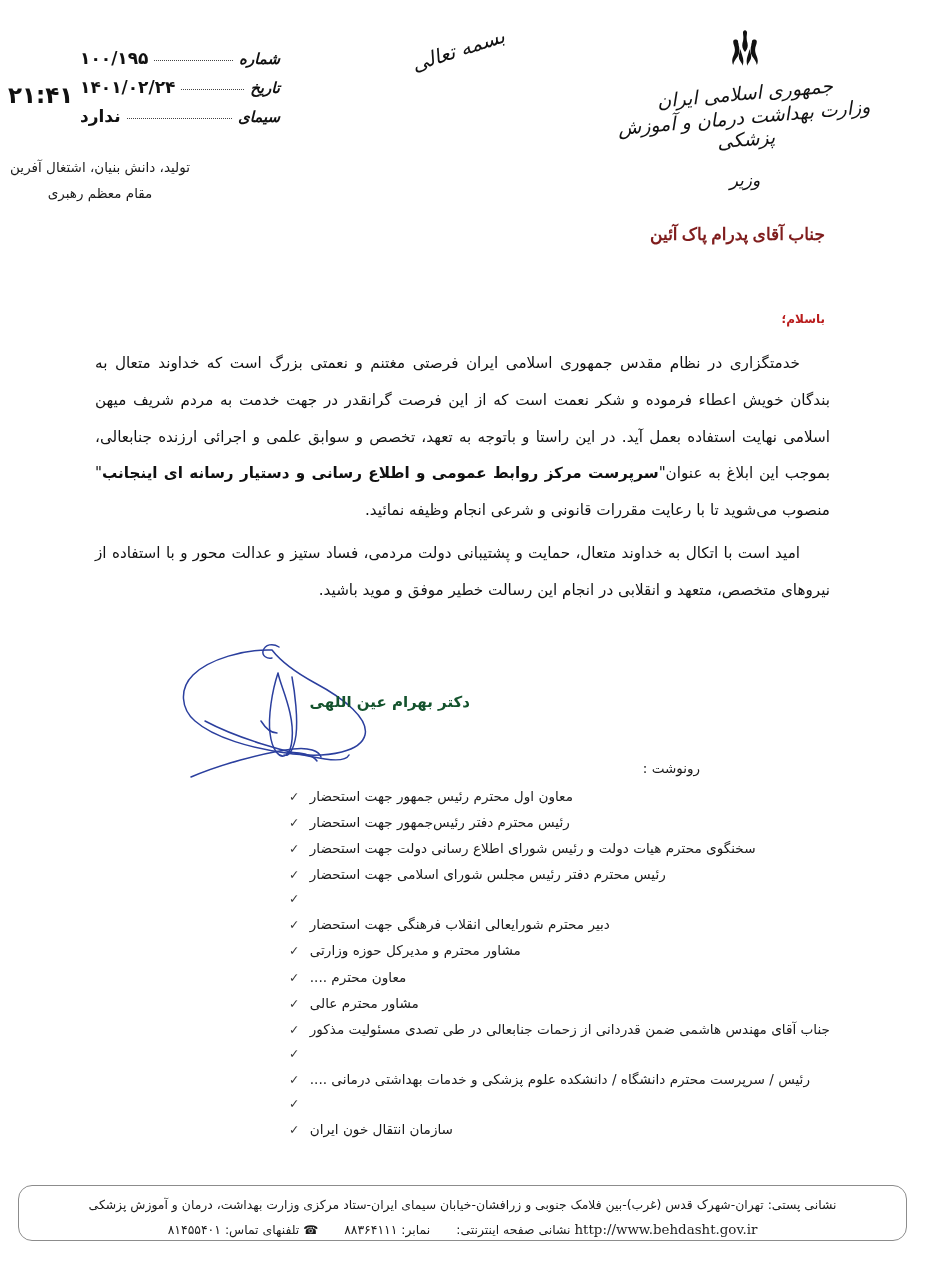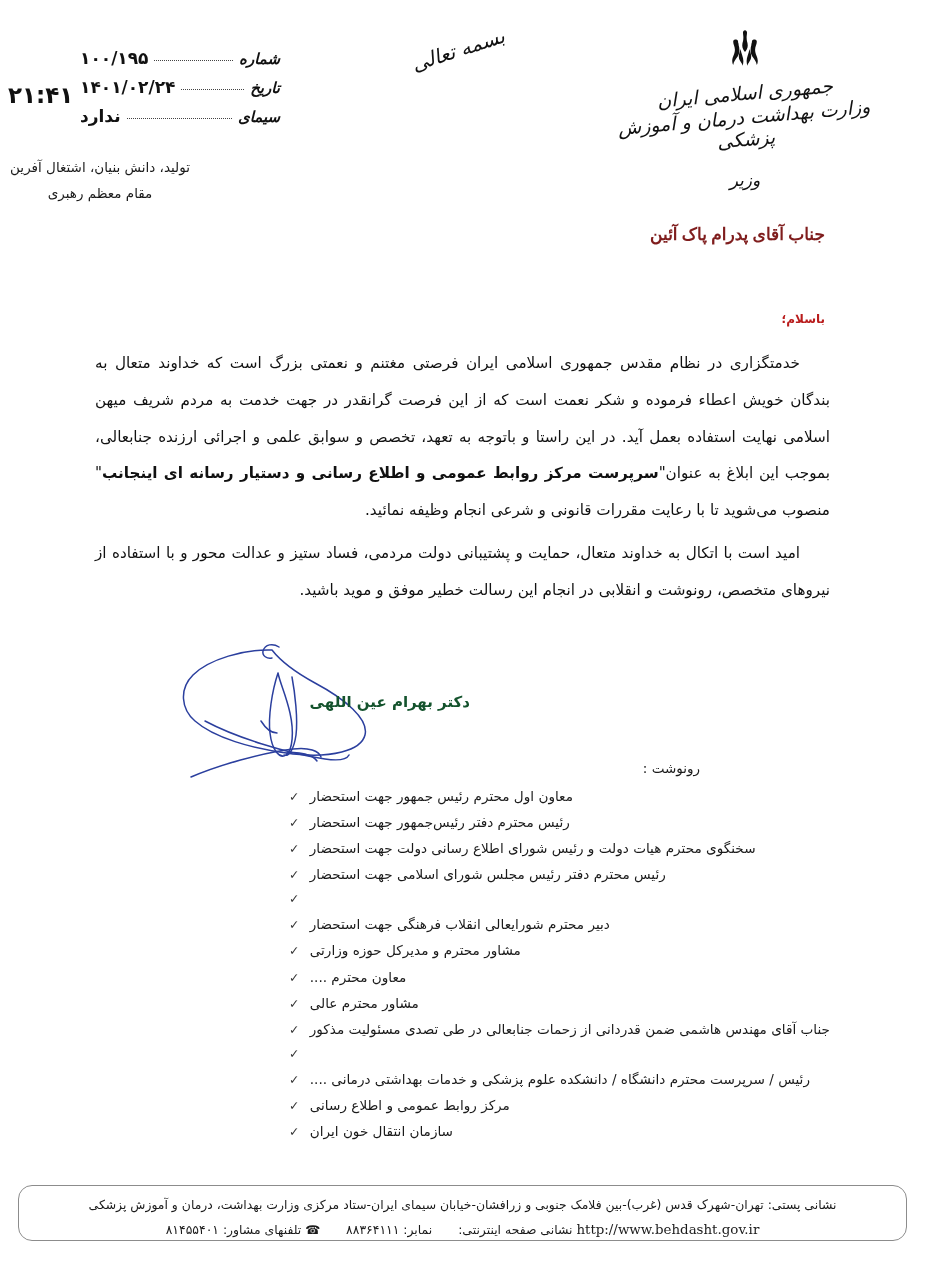--- a/index.html
+++ b/index.html
@@ -297,21 +297,21 @@
     <div class="lh-line1">جمهوری اسلامی ایران</div>
     <div class="lh-line2">وزارت بهداشت درمان و آموزش پزشکی</div>
     <div class="lh-role">وزیر</div>
   </div>
 
   <div class="addressee">جناب آقای پدرام پاک آئین</div>
   <div class="salutation">باسلام؛</div>
 
   <div class="body-text">
     <p><span>خدمتگزاری در نظام مقدس جمهوری اسلامی ایران فرصتی مغتنم و نعمتی بزرگ است که خداوند متعال به بندگان خویش اعطاء فرموده و شکر نعمت است که از این فرصت گرانقدر در جهت خدمت به مردم شریف میهن اسلامی نهایت استفاده بعمل آید. در این راستا و باتوجه به تعهد، تخصص و سوابق علمی و اجرائی ارزنده جنابعالی، بموجب این ابلاغ به عنوان"</span><span class="bold-title">سرپرست مرکز روابط عمومی و اطلاع رسانی و دستیار رسانه ای اینجانب</span><span>" منصوب می‌شوید تا با رعایت مقررات قانونی و شرعی انجام وظیفه نمائید.</span></p>
-    <p>امید است با اتکال به خداوند متعال، حمایت و پشتیبانی دولت مردمی، فساد ستیز و عدالت محور و با استفاده از نیروهای متخصص، رونوشت و انقلابی در انجام این رسالت خطیر موفق و موید باشید.</p>
+    <p>امید است با اتکال به خداوند متعال، حمایت و پشتیبانی دولت مردمی، فساد ستیز و عدالت محور و با استفاده از نیروهای متخصص، متعهد و انقلابی در انجام این رسالت خطیر موفق و موید باشید.</p>
   </div>
 
   <div class="signature-zone">
     <svg class="sig-svg" width="350" height="180" viewBox="0 0 350 180">
       <g fill="none" stroke="#2b3f9e" stroke-width="1.5" stroke-linecap="round" stroke-linejoin="round">
         <path d="M104 22 c-6 -4 -14 -3 -16 4 -1 5 4 8 9 7"></path>
         <path d="M97 25 C70 24 34 34 18 50 C4 64 6 84 20 96 C38 112 76 124 118 129 C156 133 186 126 190 110 C194 94 170 74 140 58 C118 46 104 34 97 25 Z"></path>
         <path d="M103 48 c-6 18 -10 44 -8 60 2 18 10 26 16 22 7 -5 8 -24 4 -42 -4 -18 -10 -30 -12 -40"></path>
         <path d="M117 52 c3 16 6 42 4 58 -2 14 -7 22 -12 20"></path>
         <path d="M86 96 c5 8 10 12 16 12"></path>
@@ -366,21 +366,20 @@
           <span class="cc-check">✓</span>
         </li>
       <li class="cc-item">
           <span class="cc-check">✓</span>
         </li>
       <li class="cc-item">
           <span class="cc-label">رئیس / سرپرست محترم دانشگاه / دانشکده علوم پزشکی و خدمات بهداشتی درمانی ....</span>
           <span class="cc-check">✓</span>
         </li>
       <li class="cc-item">
-          <span class="cc-label">مرکز روابط عمومی و اطلاع رسانی</span>
           <span class="cc-check">✓</span>
         </li>
       <li class="cc-item">
           <span class="cc-label">سازمان انتقال خون ایران</span>
           <span class="cc-check">✓</span>
         </li>
     </ul>
   </div>
 
   <div class="footer">
@@ -389,19 +388,19 @@
       <span>
         <span class="footer-web">http://www.behdasht.gov.ir</span>
         <span>نشانی صفحه اینترنتی:</span>
       </span>
       <span>
         <span>نمابر:</span>
         <span>۸۸۳۶۴۱۱۱</span>
       </span>
       <span>
         <span class="phone-glyph">☎</span>
-        <span>تلفنهای مشاور:</span>
+        <span>تلفنهای تماس:</span>
         <span>۸۱۴۵۵۴۰۱</span>
       </span>
     </div>
   </div>
 
 </div>
 
 </body></html>

